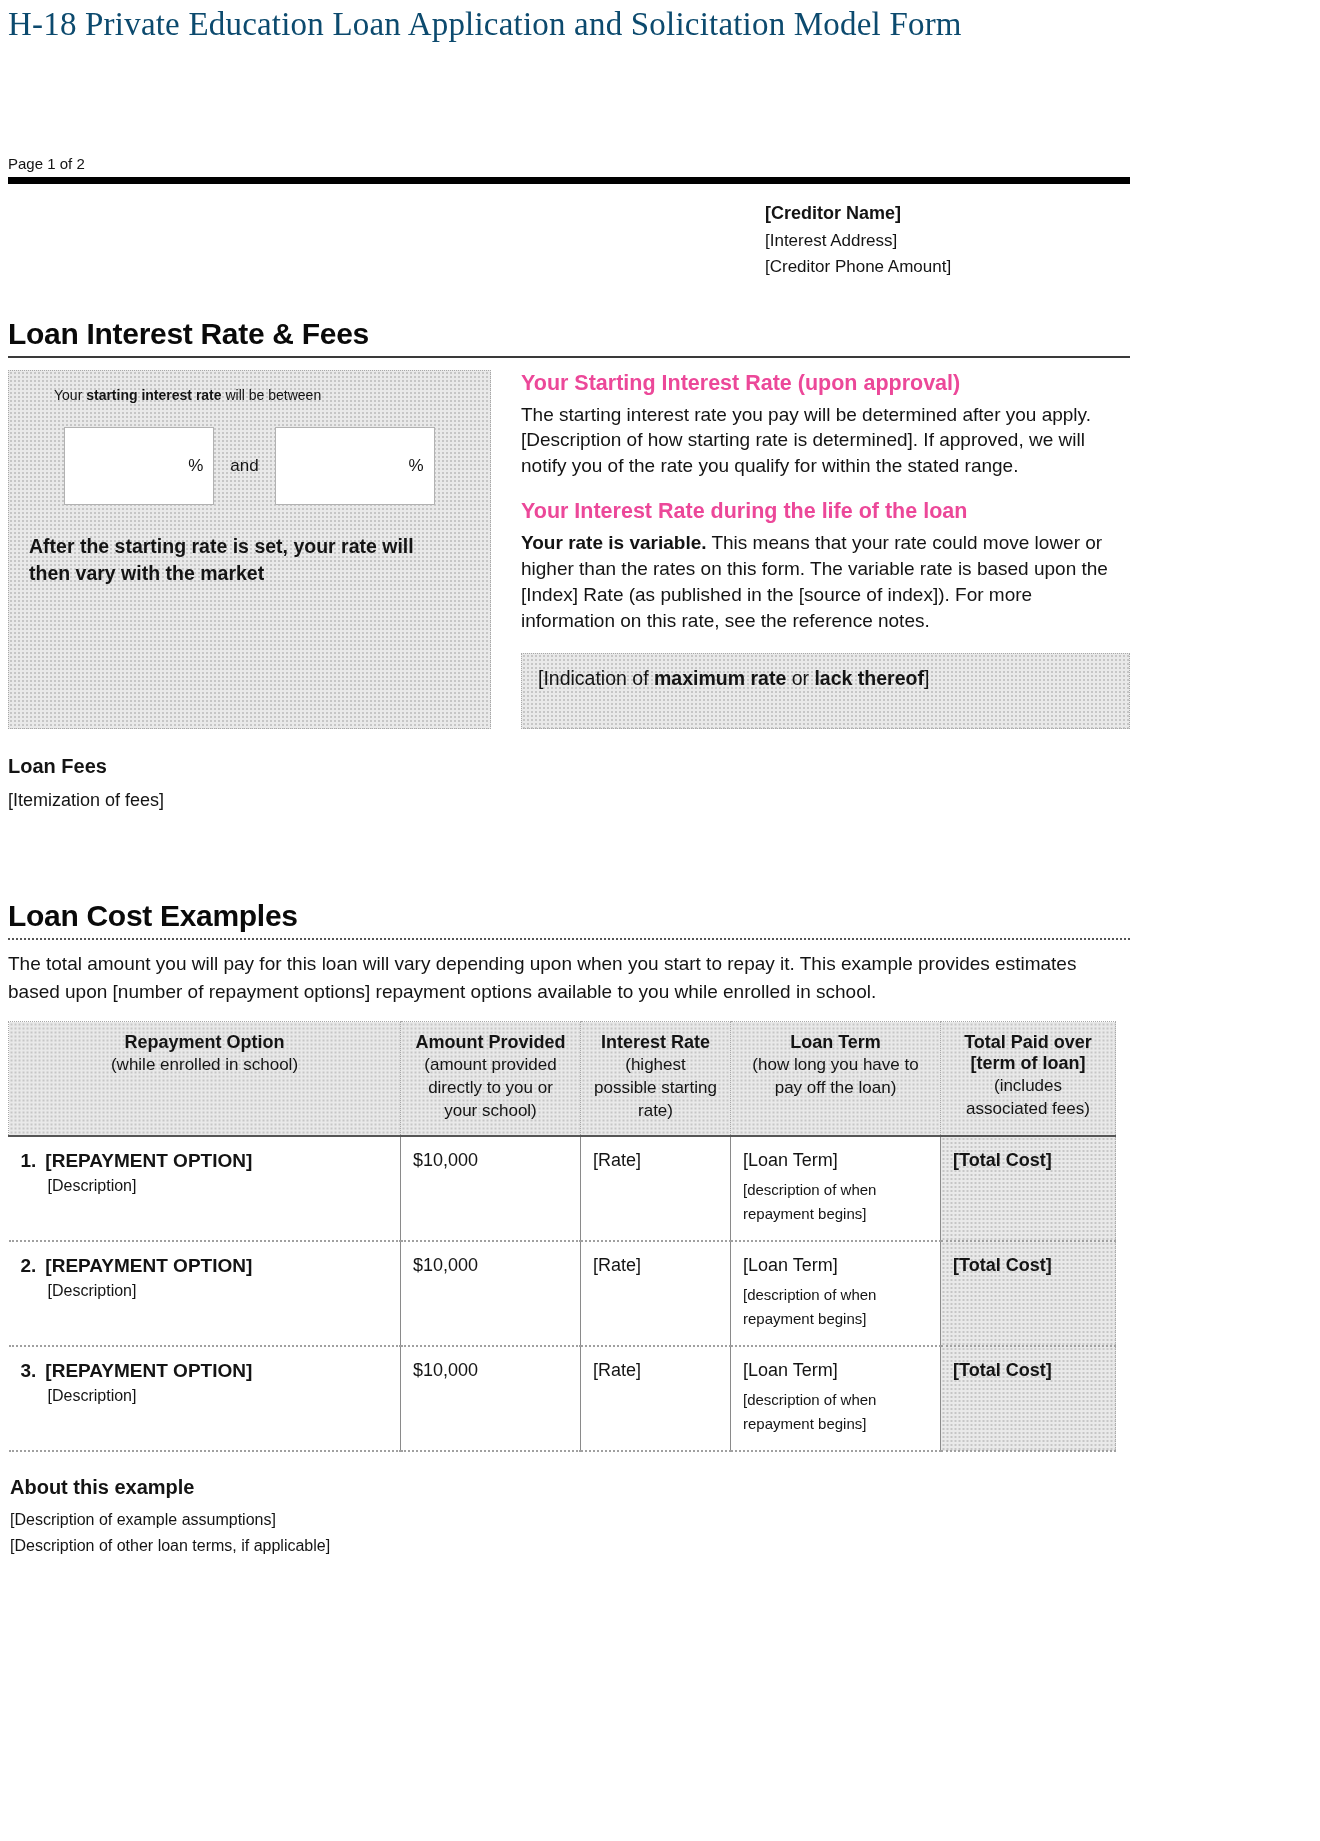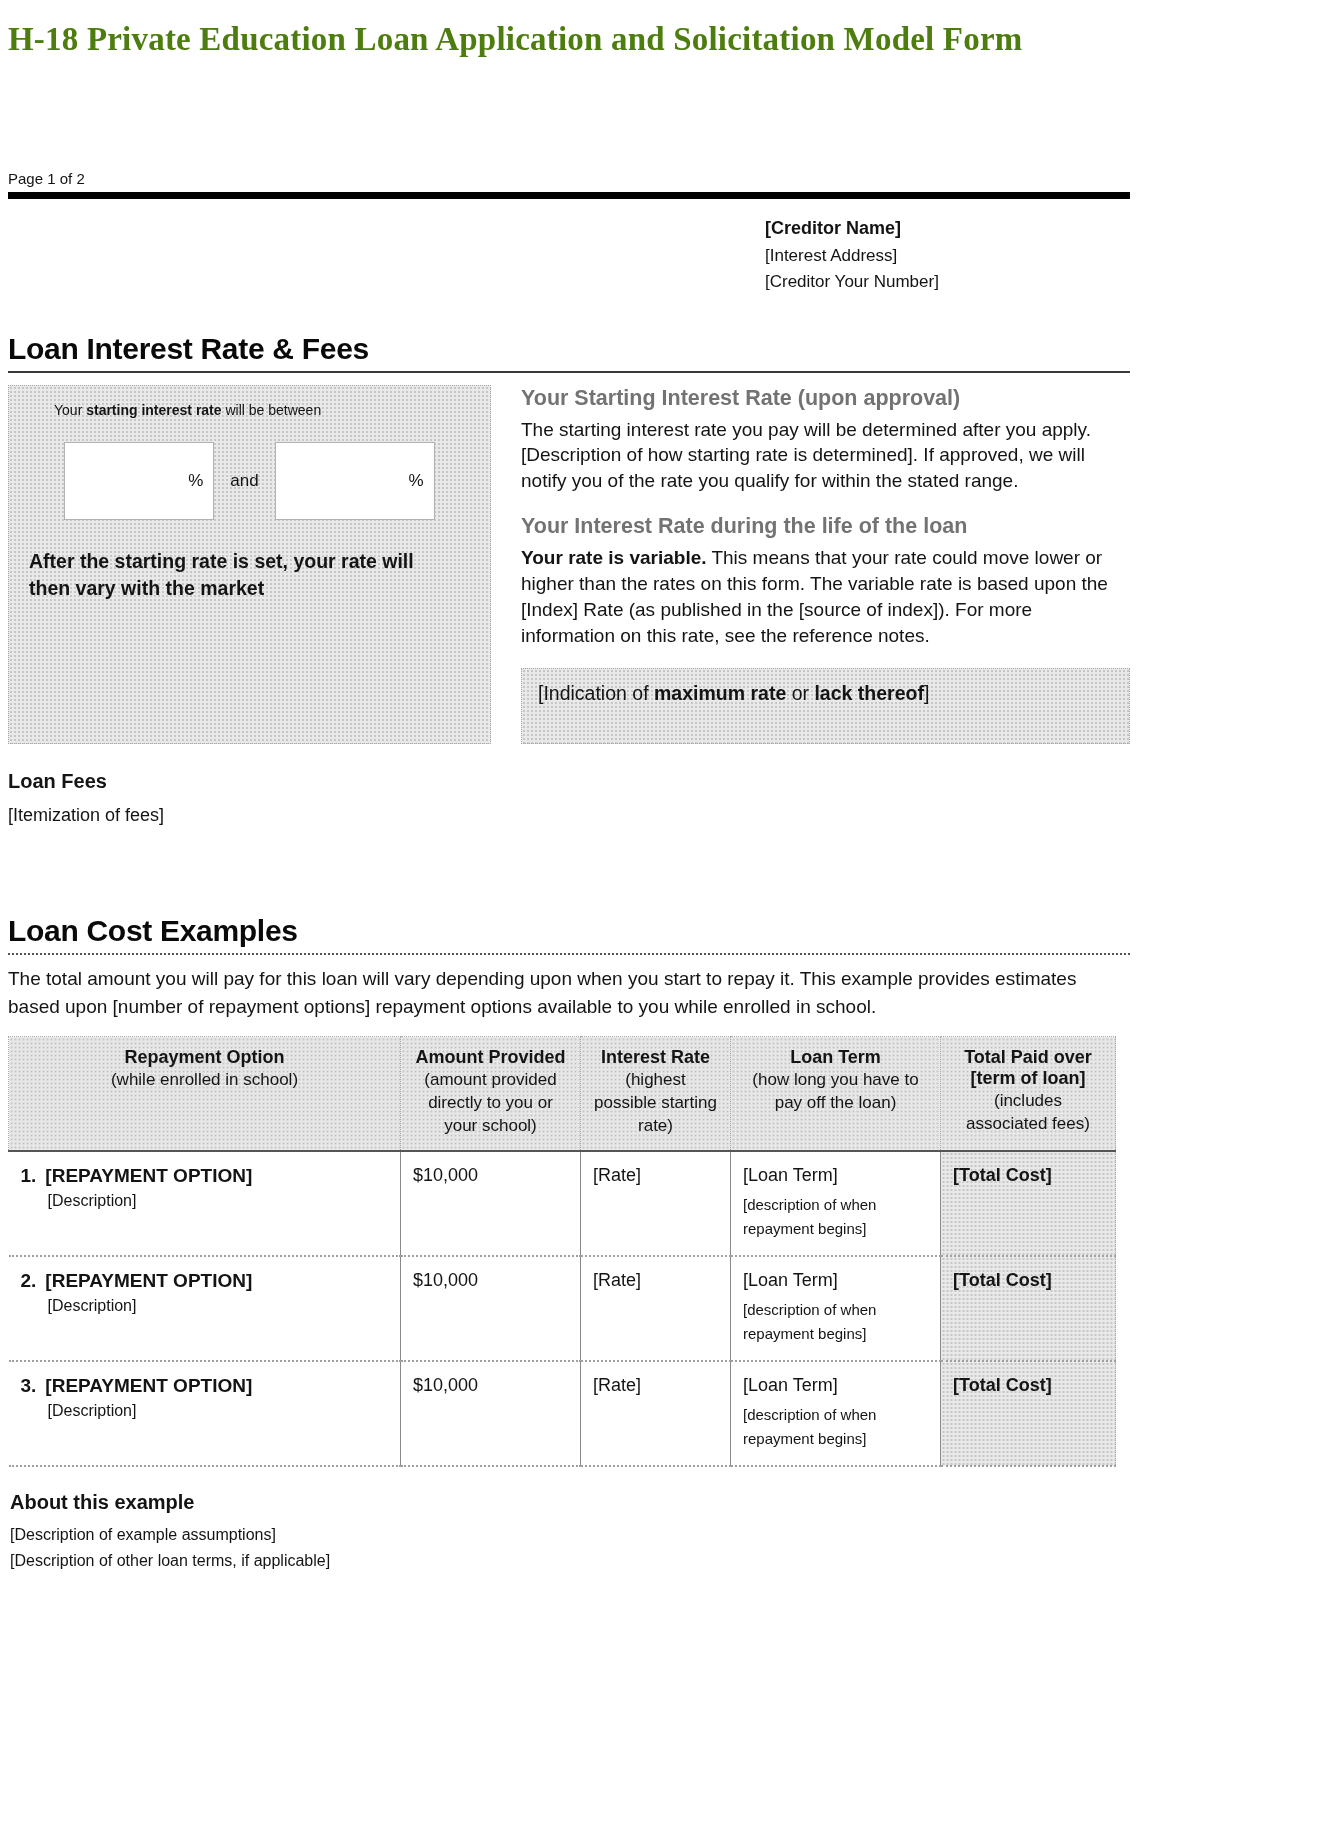--- a/index.html
+++ b/index.html
@@ -7,25 +7,24 @@
   body {
     width:1320px; height:1841px;
     font-family:"Liberation Sans", sans-serif;
     color:#141414;
     overflow:hidden;
   }
   .page { width:1130px; padding:6px 0 0 8px; }
 
   .doc-title {
     font-family:"Liberation Serif", serif;
-    font-weight:bold;
+    font-weight:normal;
     font-size:33px;
     letter-spacing:0.2px;
-    color:#4d7c0f;
-    margin-top:15px;
+    color:#0c4a6e;
   }
   .page-num {
     text-align:left;
     font-size:15px;
     margin-top:112px;
     margin-bottom:5px;
     padding-right:2px;
   }
   .thick-rule { height:7px; background:#000; }
 
@@ -59,21 +58,21 @@
     width:150px; height:78px;
     display:flex; align-items:center; justify-content:flex-end;
     padding-right:10px;
     font-size:17px;
   }
   .pct-box.wide { width:160px; }
   .and-label { font-size:17px; }
   .rate-footer { font-size:19.5px; line-height:1.4; width:400px;font-weight:bold; }
 
   .right-col { flex:1; padding-top:1px; }
-  .sub-h { font-size:21.5px; font-weight:bold; margin-bottom:6px; color:#737373; }
+  .sub-h { font-size:21.5px; font-weight:bold; margin-bottom:6px; color:#ec4899; }
   .body-p { font-size:19px; line-height:1.36; margin-bottom:20px; }
   .max-rate { font-size:19.5px; padding:13px 16px 38px; margin-top:2px; }
 
   .loan-fees-h { font-size:20px; font-weight:bold; margin-top:26px; }
   .fees-p { font-size:18px; margin-top:12px; }
 
   .cost-h { margin-top:88px; }
   .intro-p { font-size:19px; line-height:1.45; margin-top:10px; }
 
   table.cost-table { border-collapse:collapse; table-layout:fixed; width:1107px; margin-top:16px; }
@@ -113,21 +112,21 @@
 
   <h1 class="doc-title">H-18 Private Education Loan Application and Solicitation Model Form</h1>
 
   <div class="page-num">Page 1 of 2</div>
 
   <div class="thick-rule"></div>
 
   <div class="creditor">
     <div class="creditor-name">[Creditor Name]</div>
     <div>[Interest Address]</div>
-    <div>[Creditor Your Number]</div>
+    <div>[Creditor Phone Amount]</div>
   </div>
 
   <h2 class="section-h">Loan Interest Rate &amp; Fees</h2>
   <hr class="section-rule">
 
   <div class="two-col">
 
     <div class="rate-box shaded">
       <p class="rate-intro"><span>Your </span><b>starting interest rate</b><span> will be between</span></p>
       <div class="rate-inputs">

